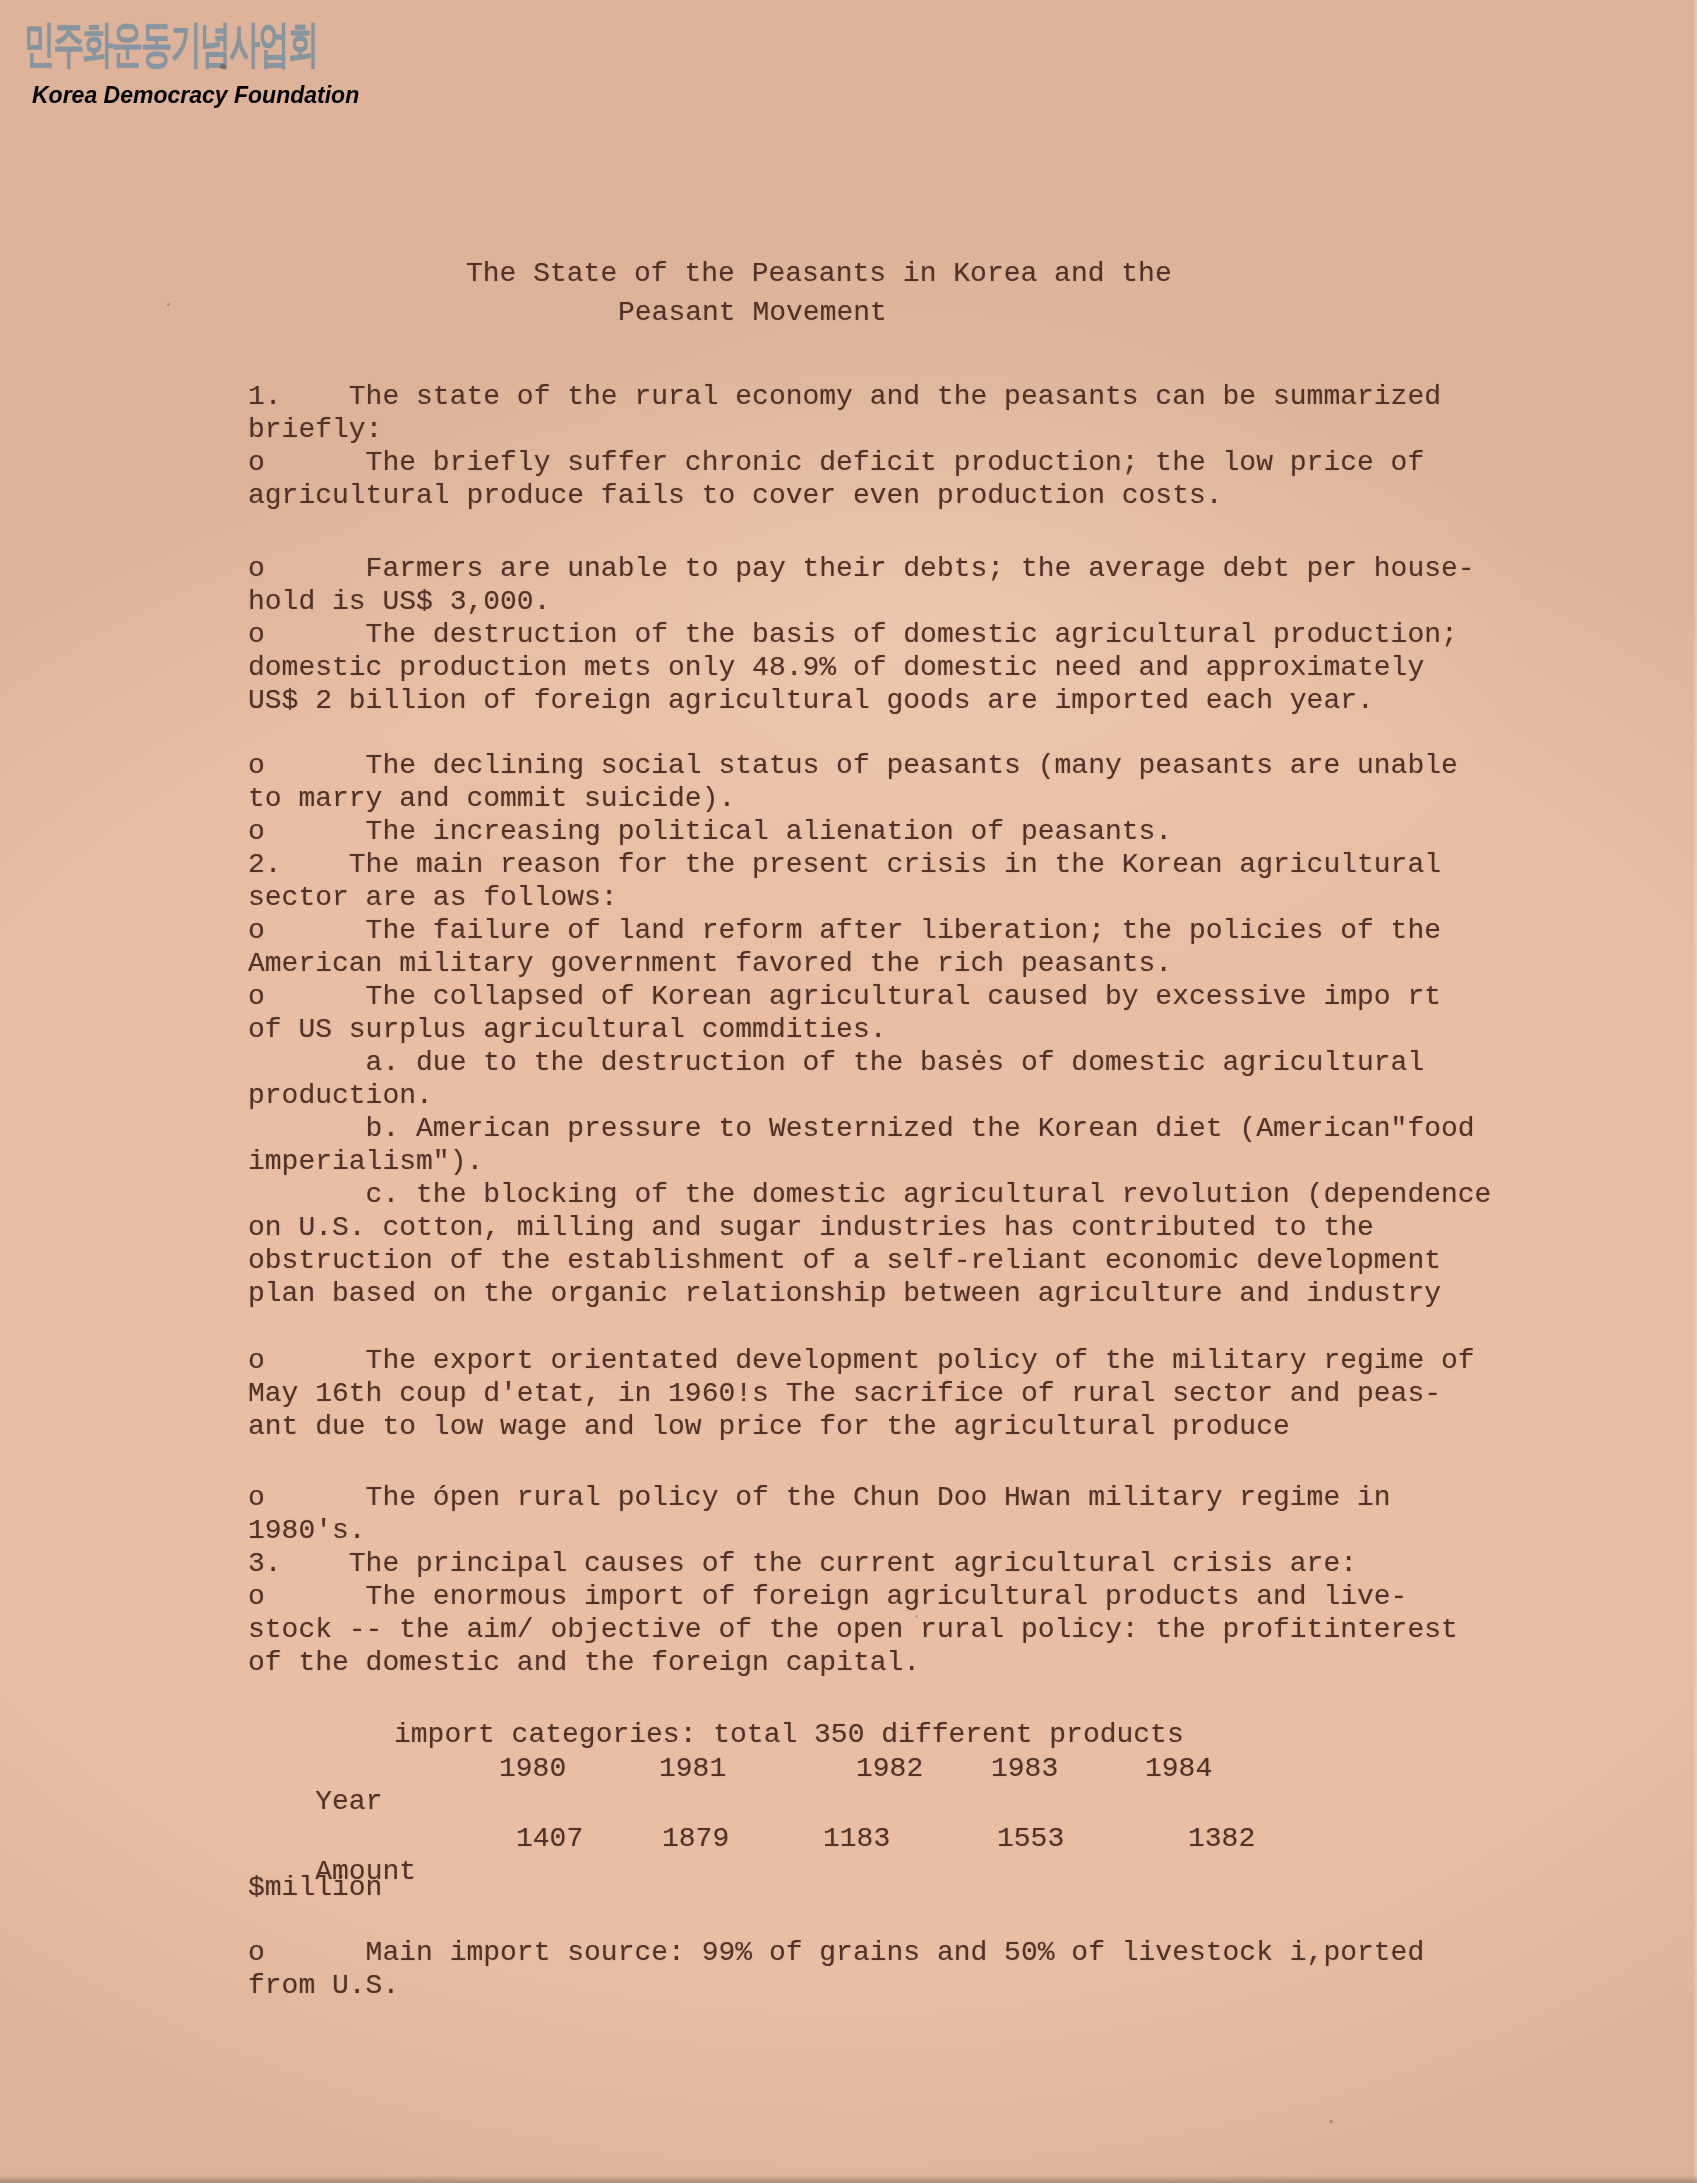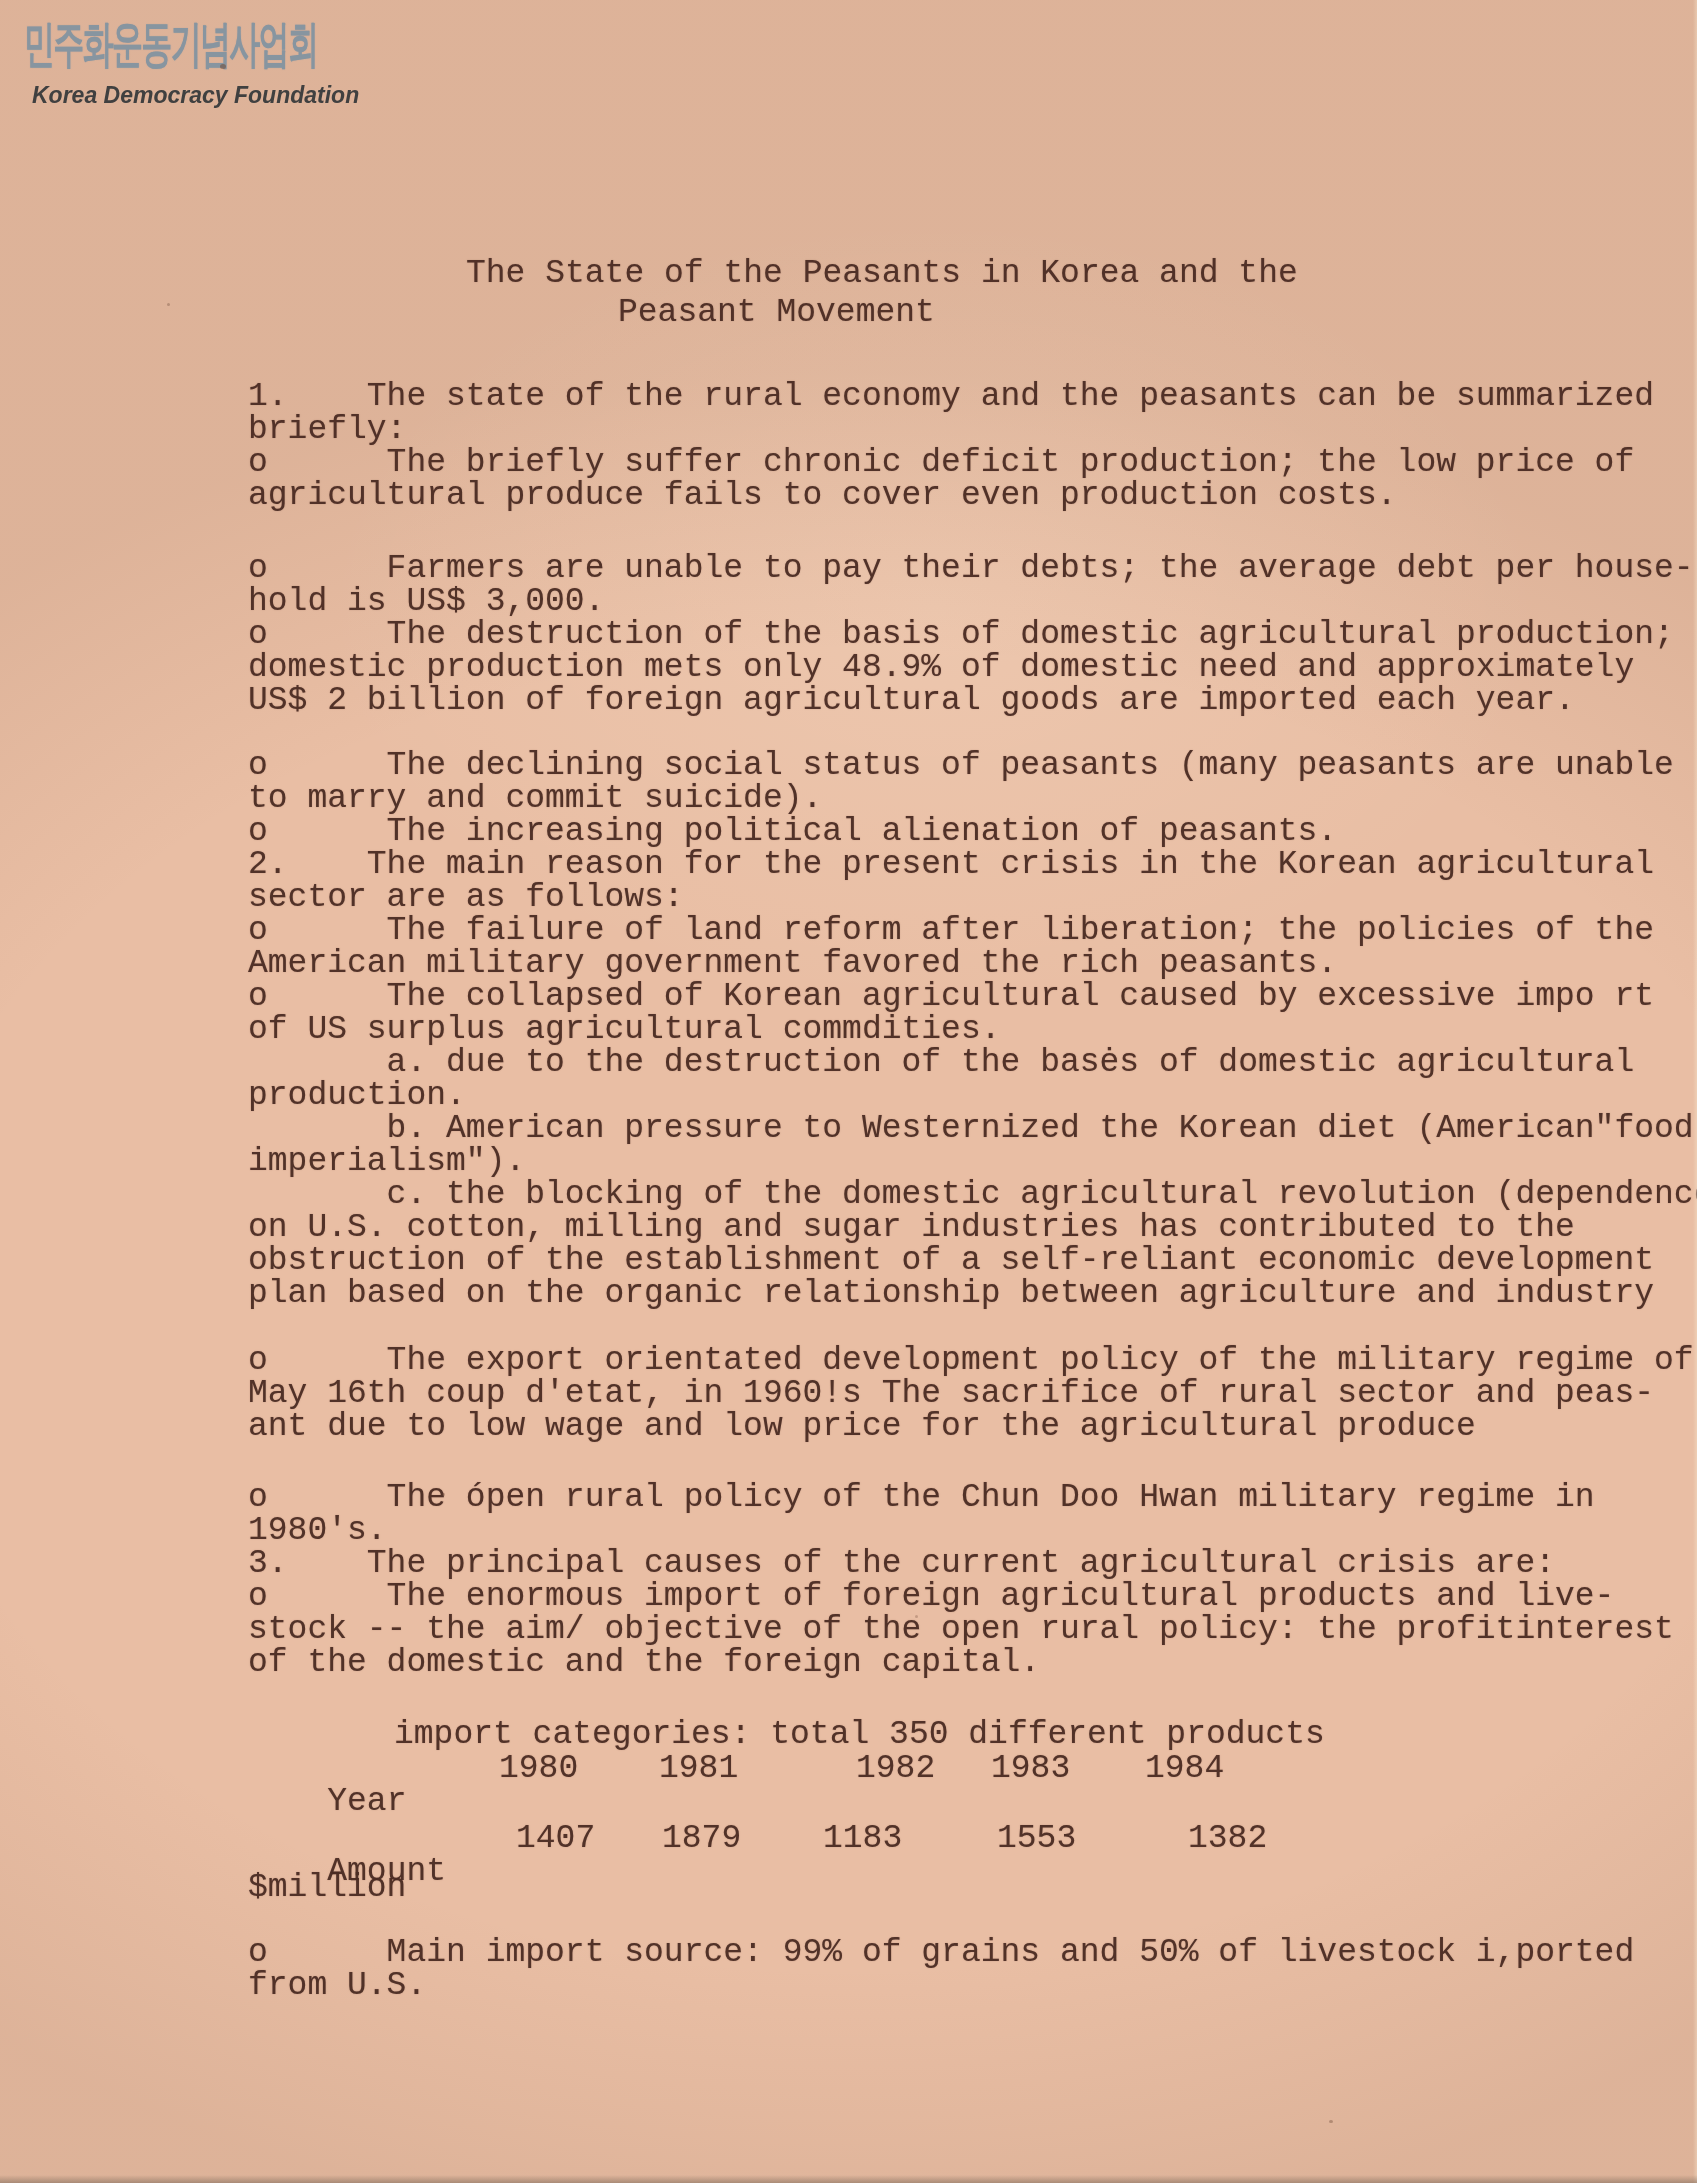--- a/index.html
+++ b/index.html
@@ -28,28 +28,28 @@
 
   .logo{position:absolute;left:24px;top:10.7px;}
   .logo-korean{
     color:#8795a0;font-size:50px;font-weight:bold;line-height:67px;
     letter-spacing:-2.7px;transform:scaleX(0.62);transform-origin:left center;
     font-family:"DejaVu Sans","Liberation Sans",sans-serif;
     text-shadow:0 0 1.3px rgba(135,149,160,0.6);
   }
   .logo-english{
     margin-top:4px;margin-left:8px;
-    color:#404040;font-size:23px;font-weight:bold;font-style:italic;
+    color:#000000;font-size:23px;font-weight:bold;font-style:italic;
     letter-spacing:0px;
     font-family:"Liberation Sans","DejaVu Sans",sans-serif;
   }
 
   .doc{
     position:absolute;left:248px;top:257px;width:1232px;
-    font-size:33px;line-height:33px;color:rgba(74,44,35,0.94);
+    font-size:28px;line-height:33px;color:rgba(74,44,35,0.94);
     text-shadow:0 0 1.3px rgba(96,55,42,0.35);
   }
   .line{white-space:pre;height:33px;}
   .title1{padding-left:218px;}
   .title2{padding-left:370px;margin-top:6px;}
   .p1{margin-top:51px;}
   .p2{margin-top:40px;}
   .p3{margin-top:32px;}
   .p4{margin-top:34px;}
   .p5{margin-top:38px;}

